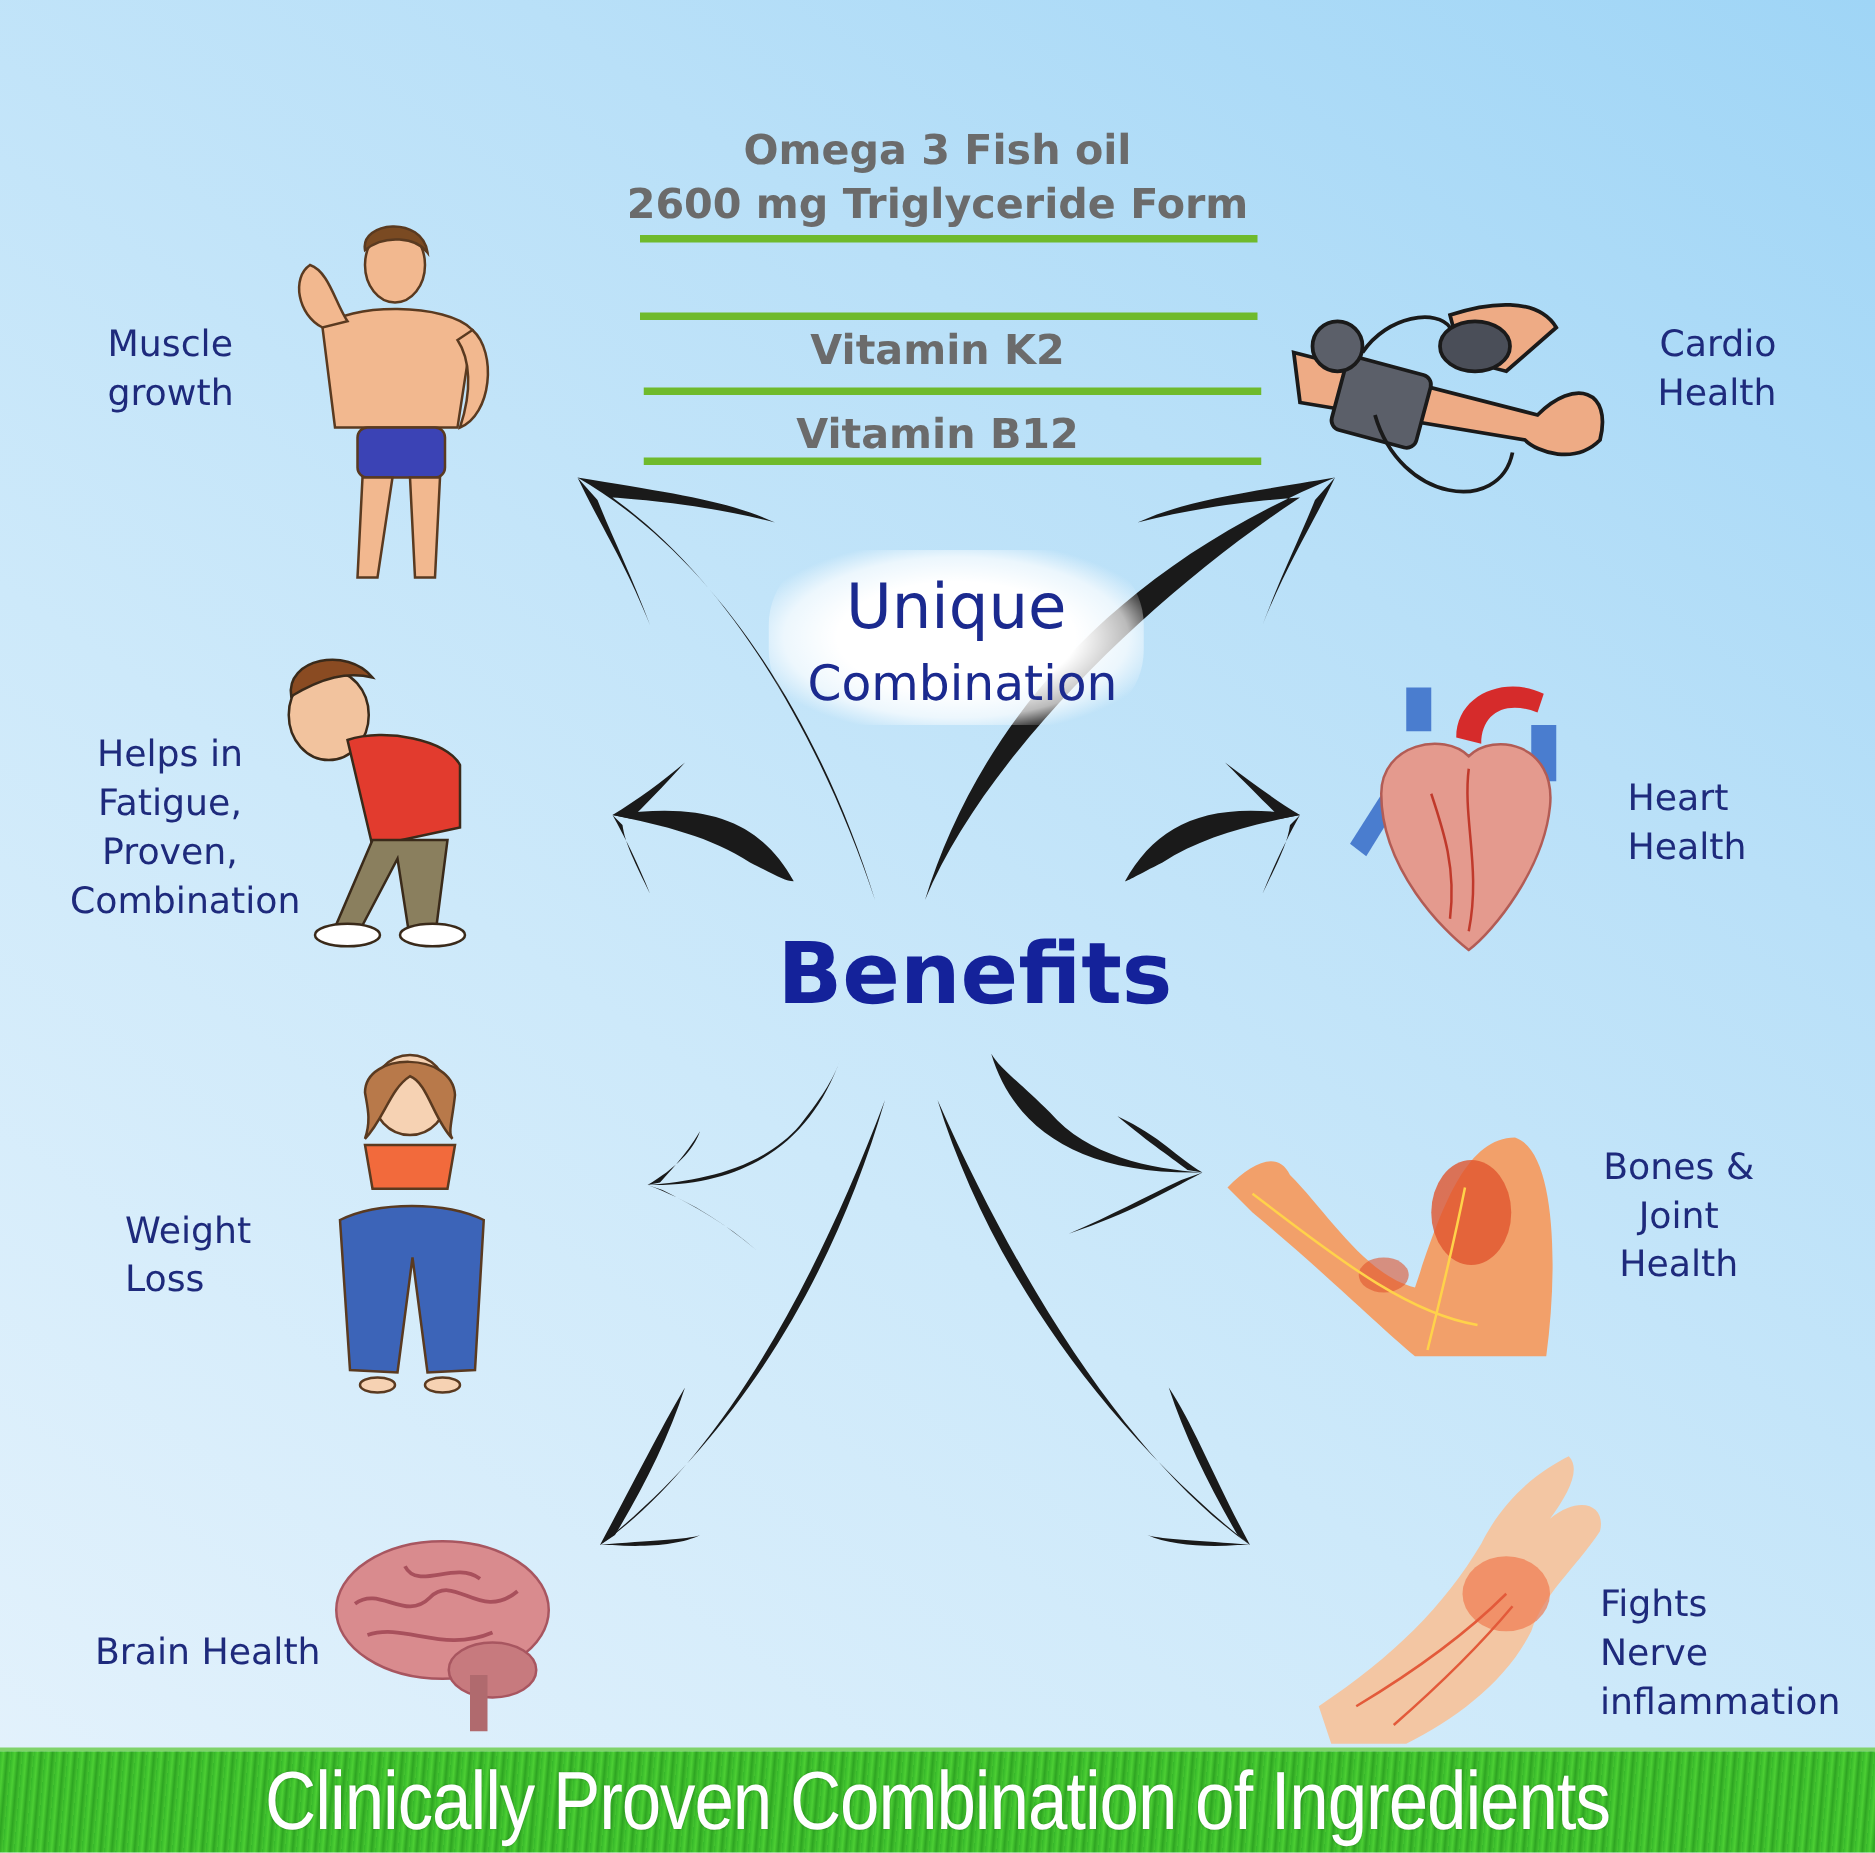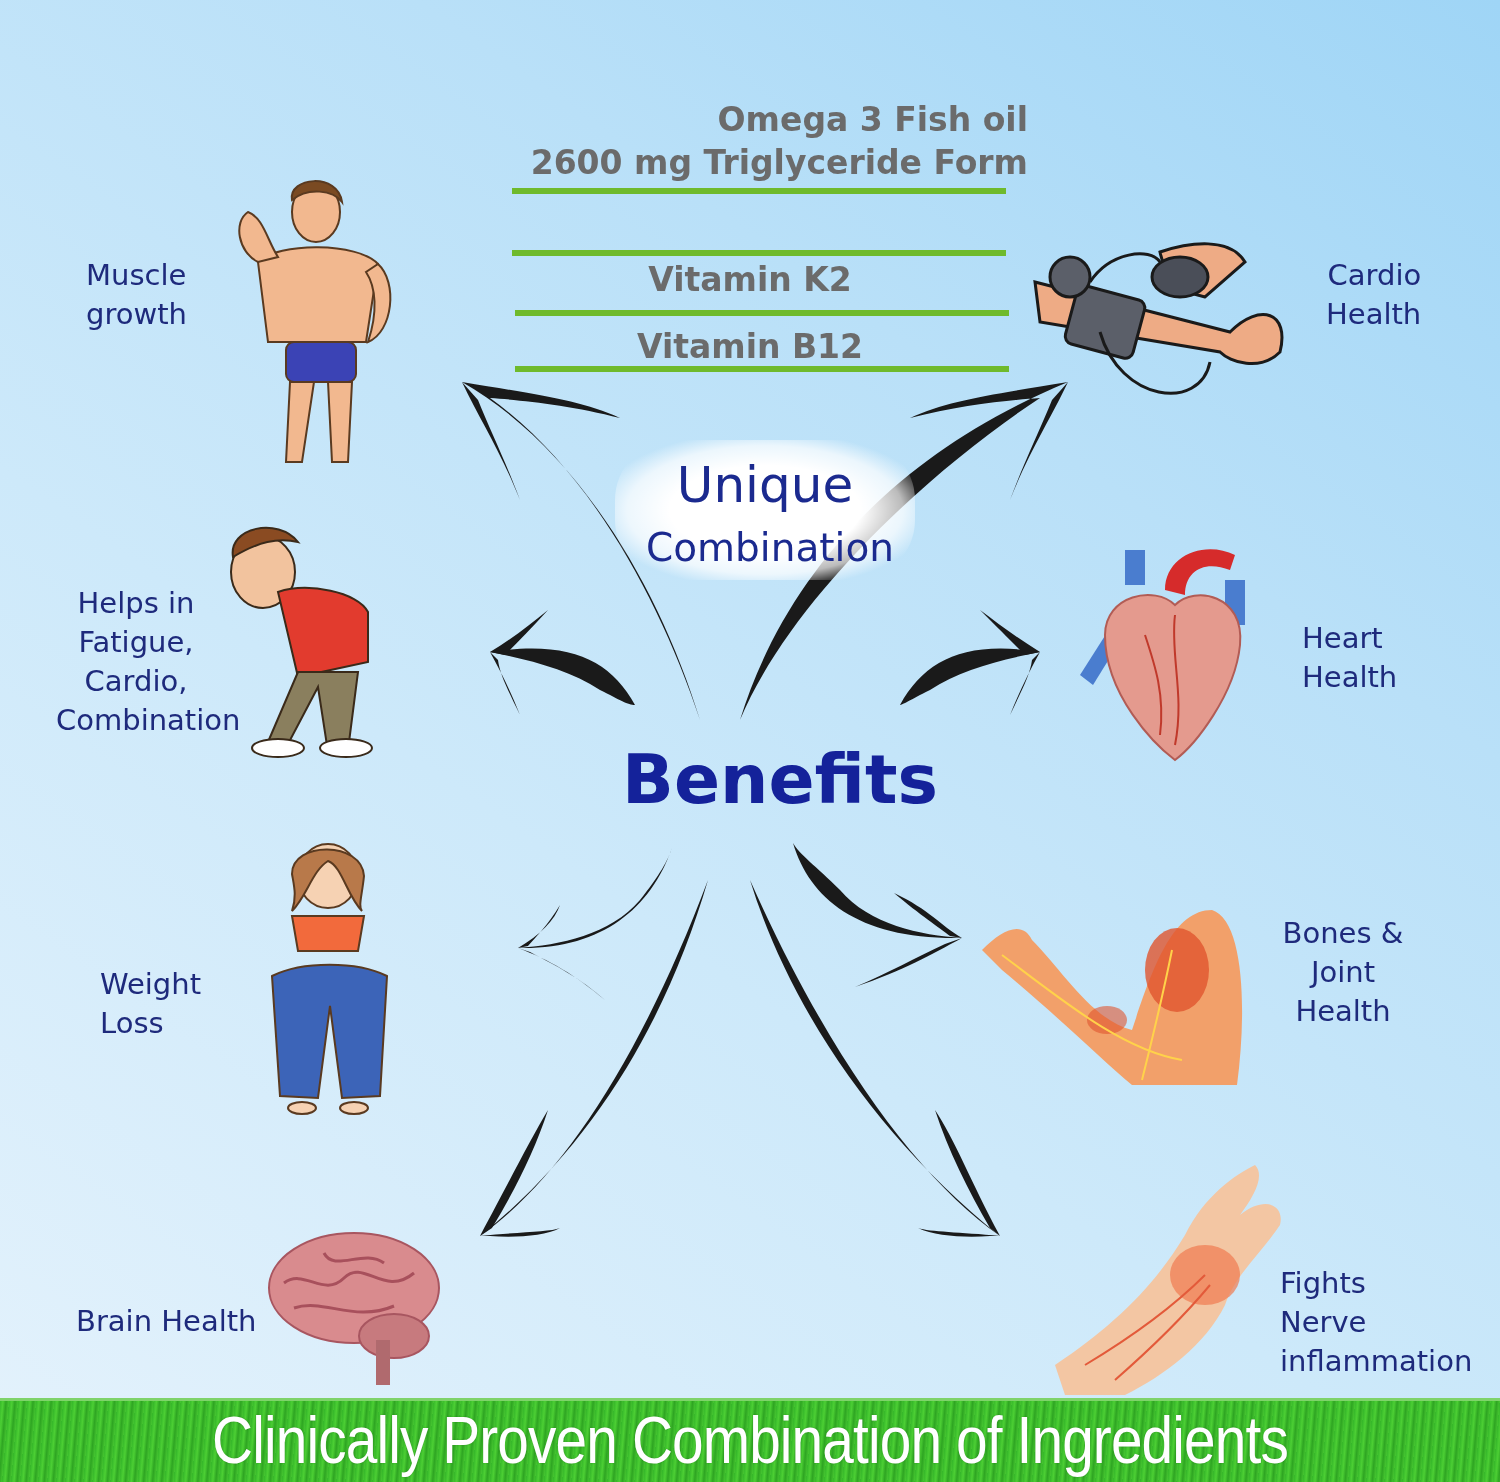--- a/index.html
+++ b/index.html
@@ -3,21 +3,21 @@
 <meta charset="utf-8">
 <style>
   html, body { margin:0; padding:0; }
   body { width:1500px; height:1482px; overflow:hidden; font-family:"DejaVu Sans", sans-serif; }
   #canvas {
     position:relative; width:1500px; height:1482px; overflow:hidden;
     background: linear-gradient(215deg, #9fd5f6 0%, #b9e0f8 30%, #cde9fa 60%, #e4f2fc 100%);
   }
   .abs { position:absolute; }
   
-  .ing-head { left:500px; top:98px; width:500px; text-align:right; color:#6b6b6b; font-weight:bold; font-size:33px; line-height:43px;margin-left:28px; }
+  .ing-head { left:500px; top:98px; width:500px; text-align:center; color:#6b6b6b; font-weight:bold; font-size:33px; line-height:43px; }
   .ing-line { position:absolute; height:6px; background:#6fba2c; }
   .ing-label { position:absolute; left:500px; width:500px; text-align:center; color:#6b6b6b; font-weight:bold; font-size:33px; }
   
   .unique-wrap { left:615px; top:440px; width:300px; height:140px; border-radius:60px;
     background: radial-gradient(ellipse at center, #ffffff 45%, rgba(255,255,255,0.7) 65%, rgba(255,255,255,0) 80%); }
   .unique { left:615px; top:450px; width:300px; text-align:center; color:#1b2a8f; font-size:50px; line-height:70px; }
   .combination { left:620px; top:525px; width:300px; text-align:center; color:#1b2a8f; font-size:39px; }
   .benefits { left:580px; top:740px; width:400px; text-align:center; color:#14229a; font-weight:bold; font-size:68px; }
   
   .label { position:absolute; color:#1e2a7c; font-size:29px; line-height:39px; }
@@ -87,21 +87,21 @@
   <div class="abs combination">Combination</div>
   <div class="abs benefits">Benefits</div>
 
   <div class="label" style="left:86px; top:256px; text-align:left;">
     <span>Muscle</span>
     <span>growth</span>
   </div>
   <div class="label" style="left:56px; top:584px; width:160px; text-align:center;">
     <span>Helps in</span>
     <span>Fatigue,</span>
-    <span>Cardio,</span>
+    <span>Proven,</span>
     <span>Combination</span>
   </div>
   <div class="label" style="left:100px; top:965px;">
     <span>Weight</span>
     <span>Loss</span>
   </div>
   <div class="label" style="left:76px; top:1302px;">
     <span>Brain Health</span>
   </div>
 

